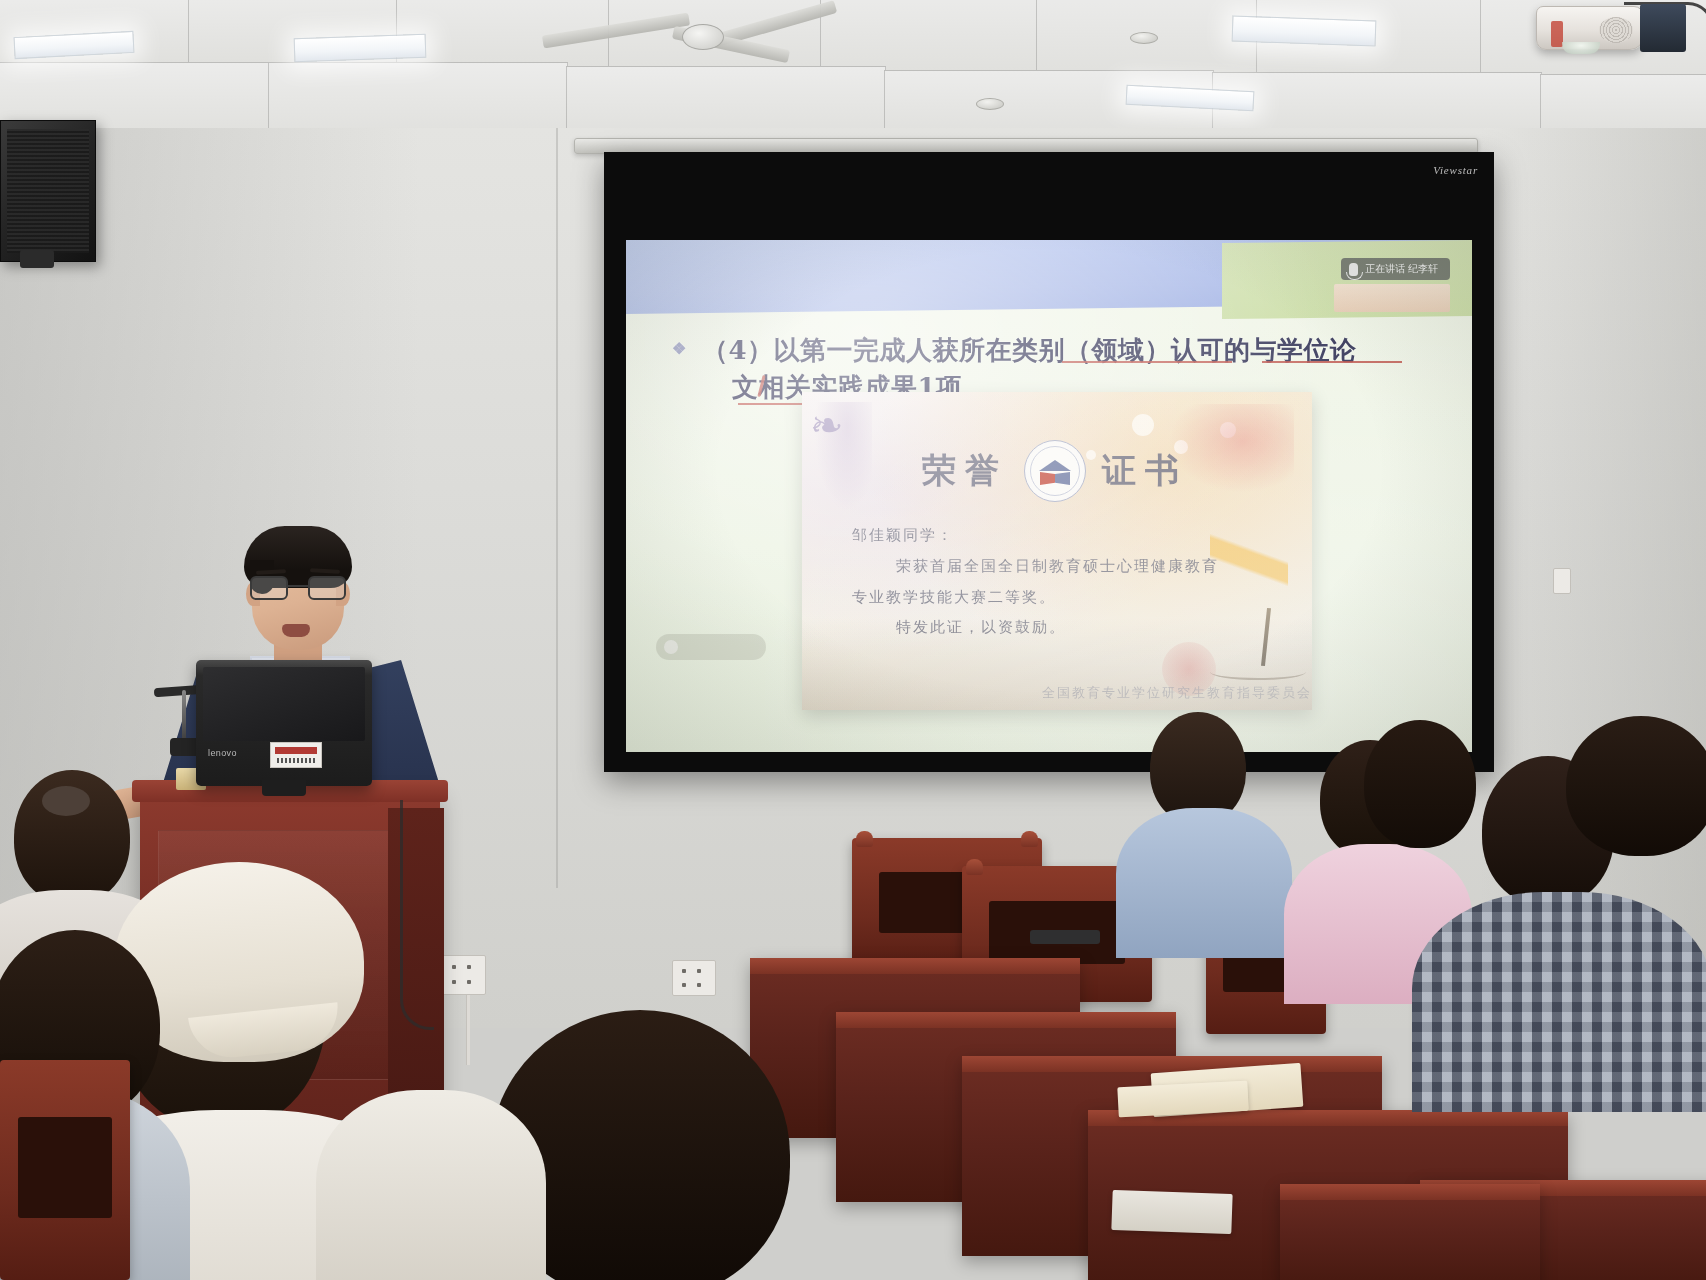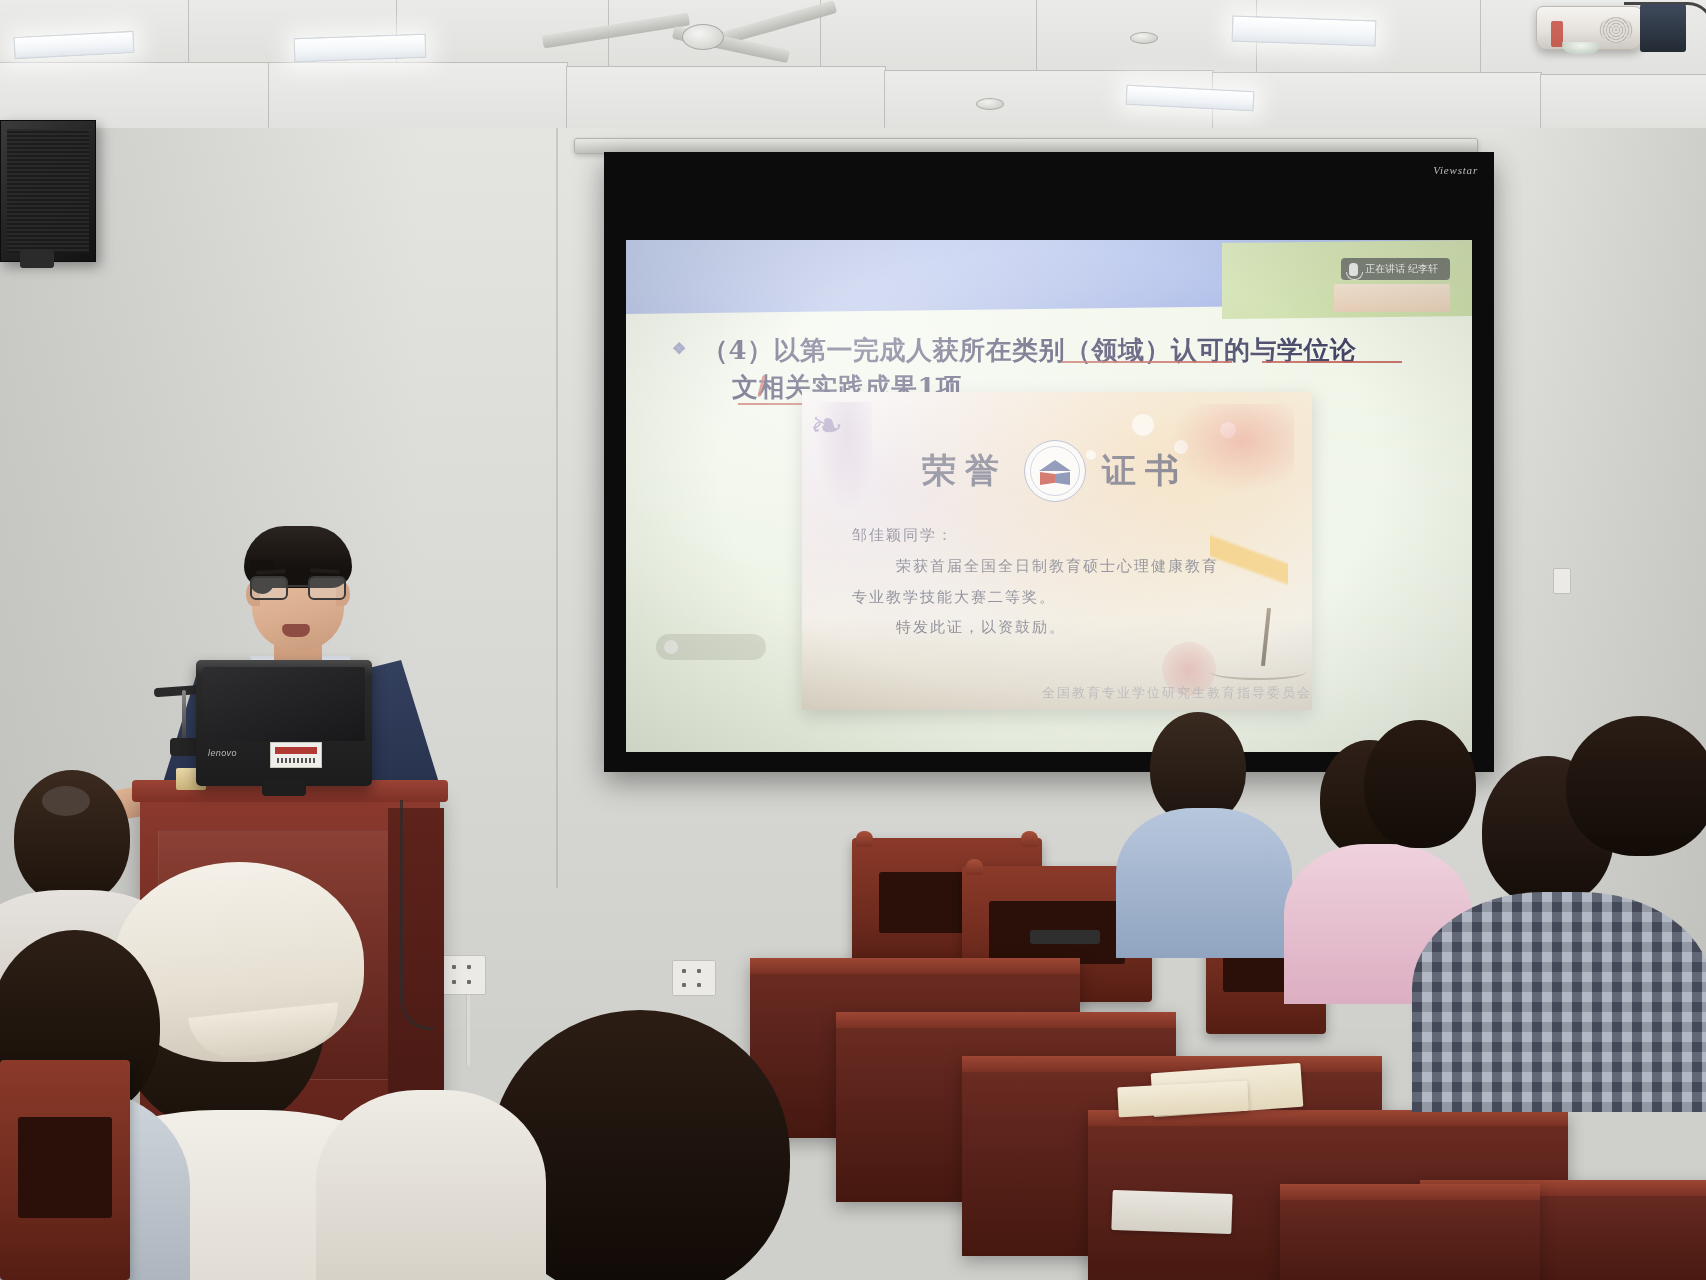--- a/index.html
+++ b/index.html
@@ -338,21 +338,21 @@
     border-radius:5px;
     box-shadow:0 6px 14px rgba(0,0,0,.38);
   }
   .mon-screen {
     position:absolute; left:7px; top:7px; right:7px; height:74px;
     background:linear-gradient(160deg,#2e2e30,#18181a);
     border-radius:2px;
   }
   .mon-logo {
     position:absolute; left:12px; bottom:28px;
-    color:#b9b9b9; font-size:9px; font-style:italic; letter-spacing:.4px;
+    color:#b9b9b9; font-size:9px; letter-spacing:.4px;
   }
   .mon-sticker {
     position:absolute; left:74px; bottom:18px; width:52px; height:26px;
     background:#f0eeea; border:1px solid #c9c5bf;
   }
   .mon-sticker::before {
     content:""; position:absolute; left:4px; top:4px; right:4px; height:7px;
     background:#b23a34;
   }
   .mon-sticker::after {

